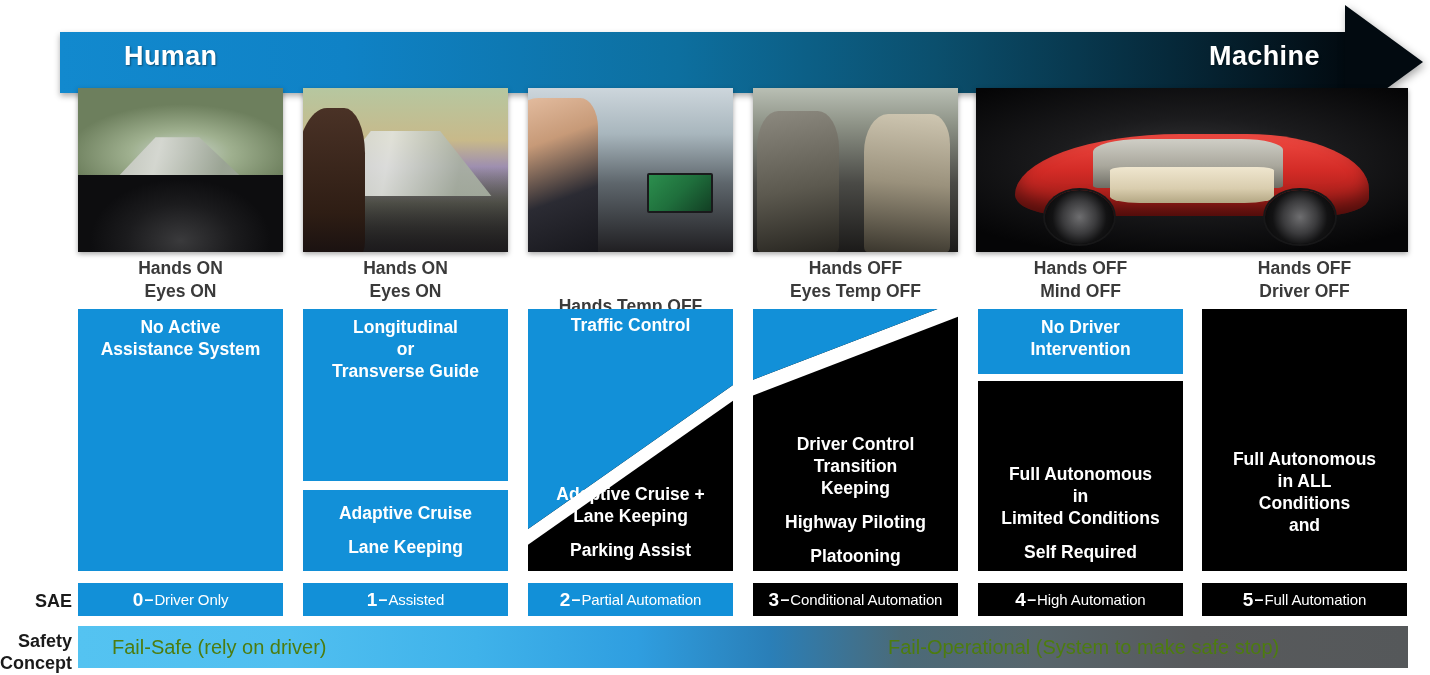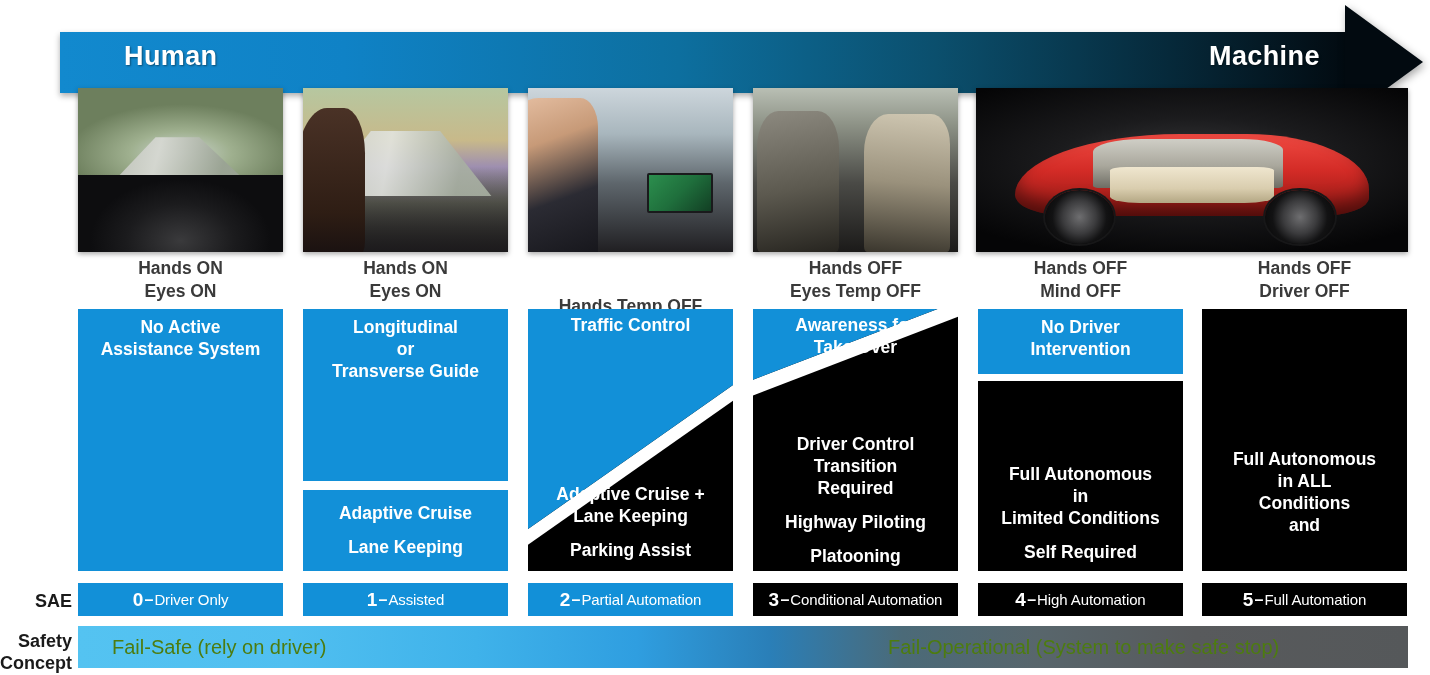--- a/index.html
+++ b/index.html
@@ -393,28 +393,24 @@
         <p class="spaced">Parking Assist</p>
       </div>
     </div>
   </div>
 
   <div class="diag-wrap" style="left:753px; top:309px; width:205px; height:262px;">
     <div class="diag-line" style="clip-path: polygon(0% 27%, 100% -3%, 100% 3%, 0% 33%);"></div>
     <div class="diag-blue" style="clip-path: polygon(0% 0%, 100% 0%, 100% -3%, 0% 27%);"></div>
 
     <div class="blk" style="position:absolute; inset:0; background:transparent;">
-      <div class="txt-top" style="top:6px;">
-        <p>Awareness for</p>
-        <p>Take Over</p>
-      </div>
       <div class="txt-bot" style="top:125px;">
         <p>Driver Control</p>
         <p>Transition</p>
-        <p>Required</p>
+        <p>Keeping</p>
         <p class="spaced">Highway Piloting</p>
         <p class="spaced">Platooning</p>
       </div>
     </div>
   </div>
 
   <div class="blk blk-blue" style="left:978px; top:309px; width:205px; height:65px;">
     <div class="txt-top" style="top:8px;">
       <p>No Driver</p>
       <p>Intervention</p>

